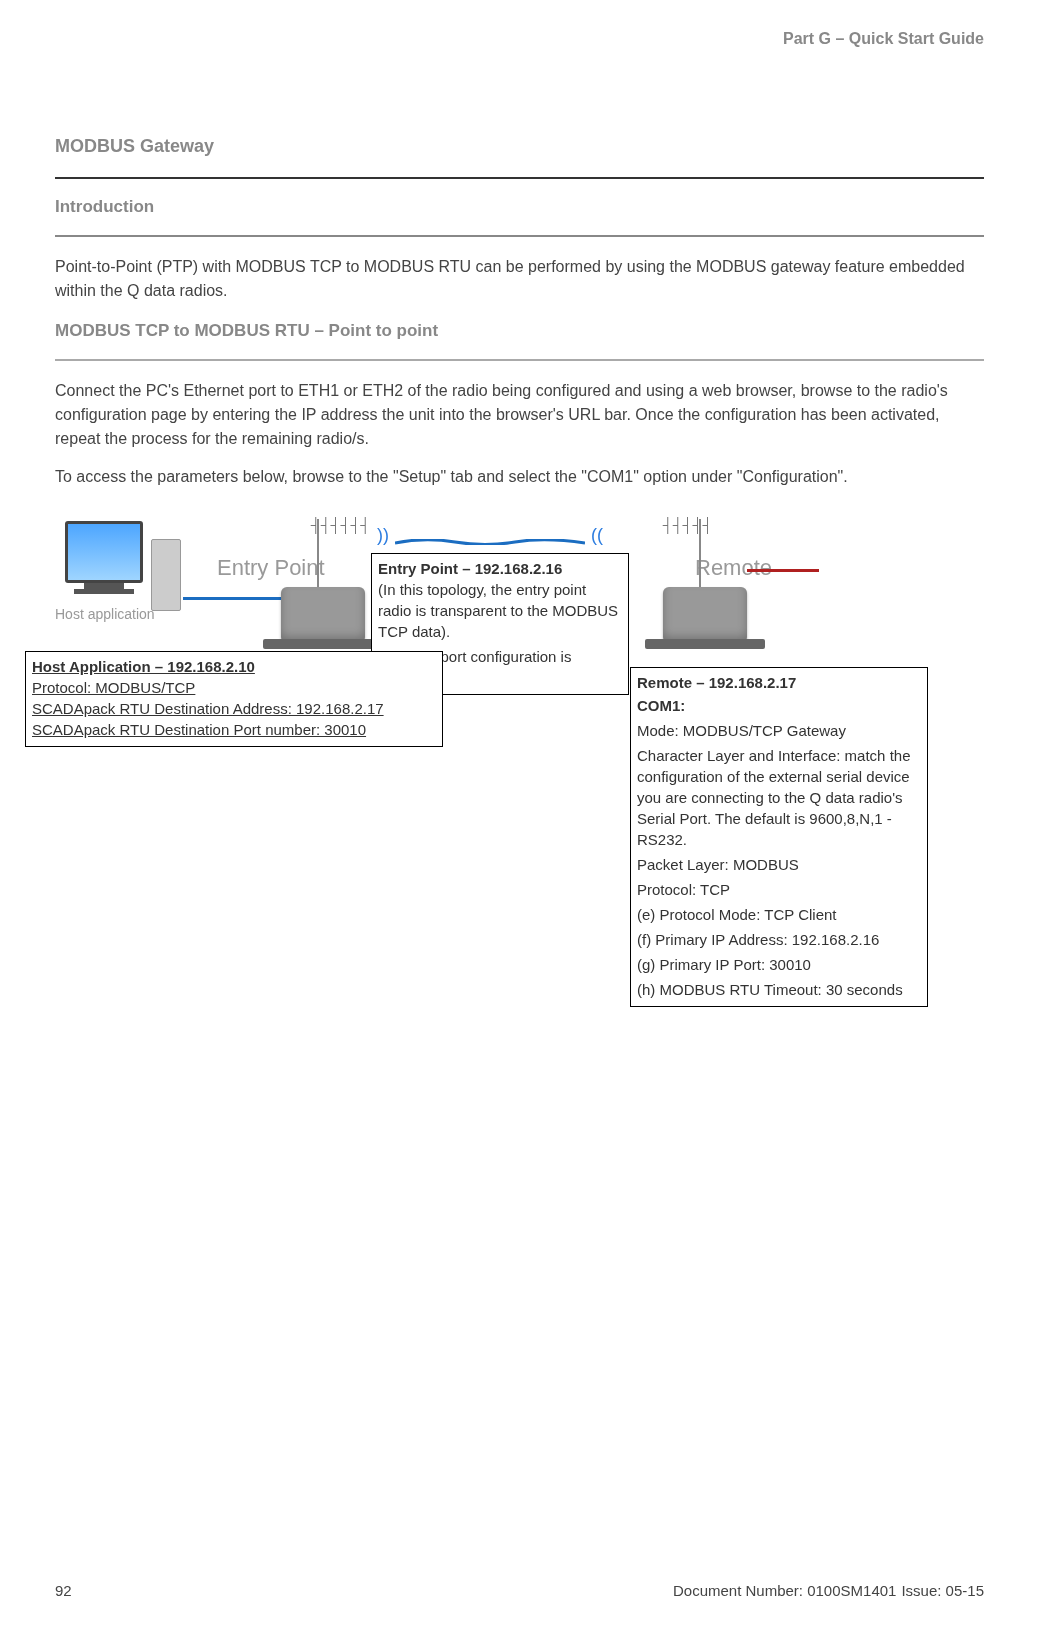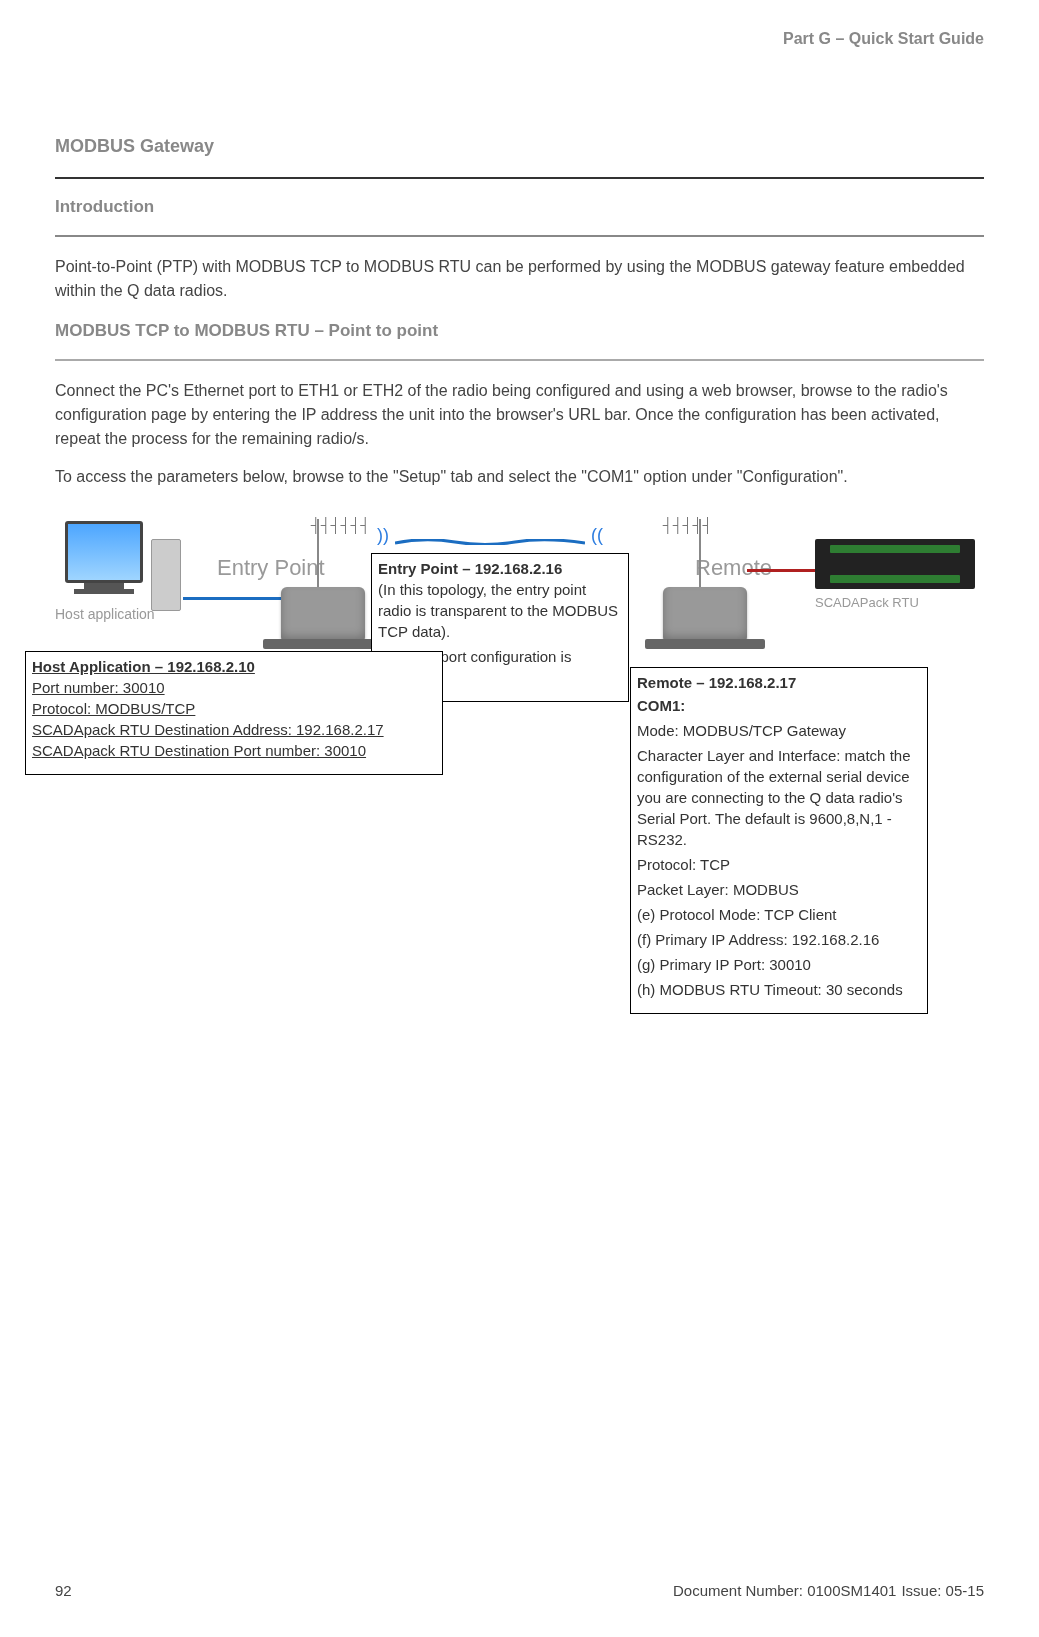--- a/index.html
+++ b/index.html
@@ -200,21 +200,21 @@
       font-size: 13px;
       margin-top: 6px;
     }
 
     .info-box {
       position: absolute;
       border: 1.5px solid #000;
       background: #fff;
       font-size: 15px;
       line-height: 1.4;
-      padding: 4px 6px 13px 6px;
+      padding: 4px 6px 6px 6px;
     }
     .info-box .box-title {
       font-weight: 700;
     }
     .entry-box {
       left: 316px;
       top: 40px;
       width: 258px;
     }
     .host-box {
@@ -290,46 +290,41 @@
 
     <div class="radio-unit remote">
       <div class="antenna">
         <div class="antenna-signal" style="left:-36px">┤┤┤┤┤</div>
       </div>
       <div class="radio-sub"></div>
     </div>
 
     <div class="cable red1"></div>
 
-    <div class="scadapack">
-      <div class="scadapack-body"></div>
-      <div class="scadapack-label">SCADAPack RTU</div>
-    </div>
 
     <div class="info-box entry-box">
       <div class="box-title">Entry Point – 192.168.2.16</div>
       <div>(In this topology, the entry point radio is transparent to the MODBUS TCP data).</div>
       <div style="margin-top:4px">No COM port configuration is required.</div>
     </div>
 
     <div class="info-box host-box">
       <div class="box-title">Host Application – 192.168.2.10</div>
-      <div>Port number: 30010</div>
       <div>Protocol: MODBUS/TCP</div>
       <div>SCADApack RTU Destination Address: 192.168.2.17</div>
       <div>SCADApack RTU Destination Port number: 30010</div>
     </div>
 
     <div class="info-box remote-box">
       <div class="box-title">Remote – 192.168.2.17</div>
       <div class="box-title sub">COM1:</div>
       <p>Mode: MODBUS/TCP Gateway</p>
       <p>Character Layer and Interface: match the configuration of the external serial device you are connecting to the Q data radio's Serial Port. The default is 9600,8,N,1 - RS232.</p>
+      <p>Packet Layer: MODBUS</p>
       <p>Protocol: TCP</p>
-      <p>Packet Layer: MODBUS</p>
       <p>(e) Protocol Mode: TCP Client</p>
       <p>(f) Primary IP Address: 192.168.2.16</p>
       <p>(g) Primary IP Port: 30010</p>
       <p>(h) MODBUS RTU Timeout: 30 seconds</p>
     </div>
   </div>
 
   <div class="footer">
     <div>92</div>
     <div class="right">

